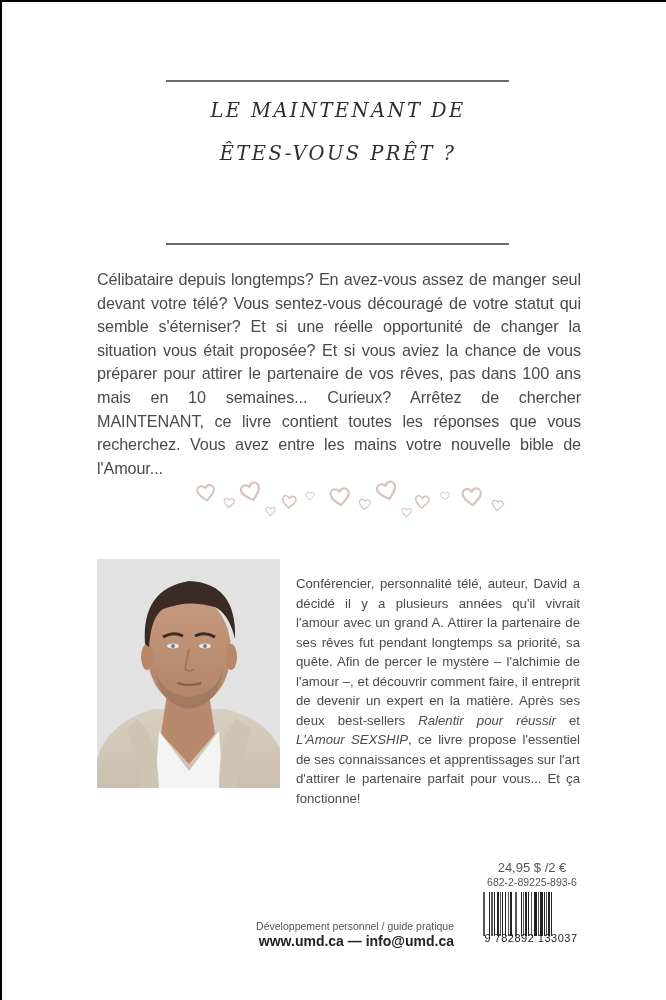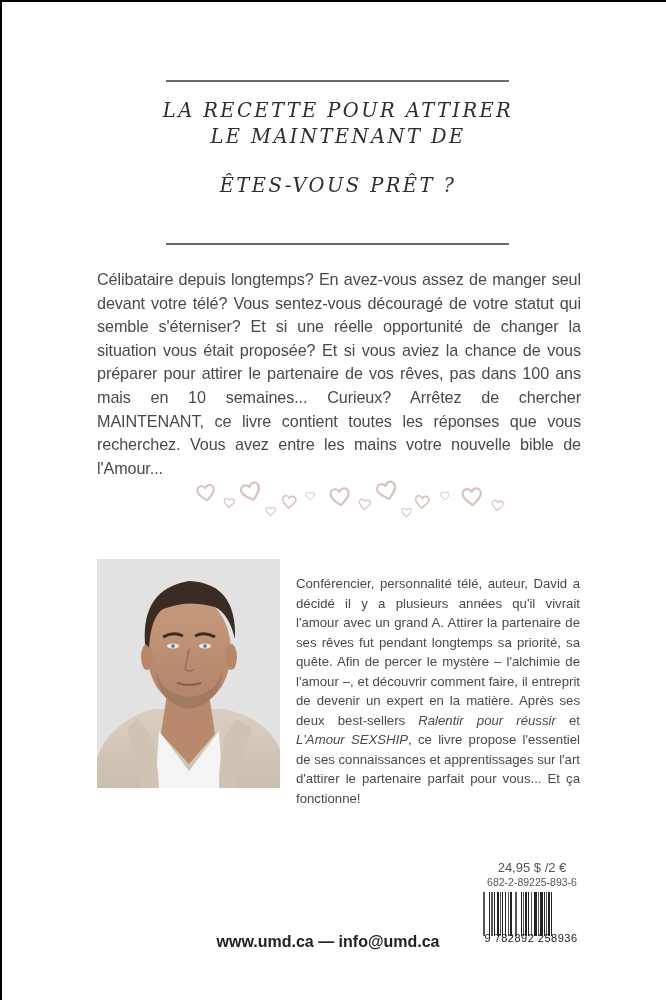--- a/index.html
+++ b/index.html
@@ -14,21 +14,21 @@
   }
   .rule.top { top: 78px; }
   .rule.bottom { top: 241px; }
   .headline {
     position: absolute; left: 150px; width: 372px; top: 96px;
     font-family: "DejaVu Serif", "Liberation Serif", serif;
     font-style: italic; color: #2e2e2e; text-align: center;
     font-size: 19.5px; letter-spacing: 2.4px; line-height: 26px;
   }
   .headline .line { display: block; white-space: nowrap; }
-  .headline .question { display: block; margin-top: 23px; white-space: nowrap; }
+  .headline .question { display: block; margin-top: 17px; white-space: nowrap; }
 
   .blurb {
     position: absolute; left: 95px; top: 266px; width: 484px;
     font-family: "Liberation Sans", sans-serif; color: #4a4a4a;
     font-size: 16.2px; line-height: 23.6px; text-align: justify;
     letter-spacing: -0.1px;
   }
   .hearts { position: absolute; left: 0; top: 0; width: 666px; height: 1000px; pointer-events: none; }
   .heart { position: absolute; }
   .heart svg { display: block; overflow: visible; }
@@ -60,33 +60,32 @@
   .barcode-num {
     position: absolute; left: -8px; top: 40px; width: 112px; text-align: center;
     font-family: "Liberation Sans", sans-serif; font-size: 11px; color: #222; letter-spacing: 0.5px;
     background: transparent;
   }
   .category {
     position: absolute; left: 200px; top: 918px; width: 252px; text-align: right;
     font-family: "Liberation Sans", sans-serif; color: #555; font-size: 10.5px; line-height: 13px;
   }
   .contact {
-    position: absolute; left: 200px; top: 933px; width: 252px; text-align: center;
-    font-family: "Liberation Sans", sans-serif; color: #222; font-size: 16px; font-weight: bold; line-height: 13px;
+    position: absolute; left: 200px; top: 933px; width: 252px; text-align: right;
+    font-family: "Liberation Sans", sans-serif; color: #222; font-size: 14px; font-weight: bold; line-height: 13px;
   }
 </style>
 </head>
 <body>
 
 <div class="page">
 
   <div class="rule top"></div>
 
   <div class="headline">
-    <span class="line">LA RECETTE POUR ATTIRER</span>
     <span class="line">LE MAINTENANT DE</span>
     <span class="question">ÊTES-VOUS PRÊT ?</span>
   </div>
 
   <div class="rule bottom"></div>
 
   <p class="blurb" style="margin:0;">Célibataire depuis longtemps? En avez-vous assez de manger seul devant votre télé? Vous sentez-vous découragé de votre statut qui semble s'éterniser? Et si une réelle opportunité de changer la situation vous était proposée? Et si vous aviez la chance de vous préparer pour attirer le partenaire de vos rêves, pas dans 100 ans mais en 10 semaines... Curieux? Arrêtez de chercher MAINTENANT, ce livre contient toutes les réponses que vous recherchez. Vous avez entre les mains votre nouvelle bible de l'Amour...</p>
 
   <div class="hearts" id="hearts">
       <div class="heart" style="left: 194px; top: 481px; transform: rotate(-8deg);">
@@ -263,17 +262,18 @@
         <span style="width: 2.55px; background: rgb(34, 34, 34);"></span>
         <span style="width: 0.85px; background: rgb(255, 255, 255);"></span>
         <span style="width: 0.85px; background: rgb(34, 34, 34);"></span>
         <span style="width: 1.7px; background: rgb(255, 255, 255);"></span>
         <span style="width: 0.85px; background: rgb(85, 85, 85);"></span>
         <span style="width: 0.85px; background: rgb(255, 255, 255);"></span>
         <span style="width: 1.7px; background: rgb(34, 34, 34);"></span>
         <span style="width: 0.85px; background: rgb(255, 255, 255);"></span>
         <span style="width: 1.7px; background: rgb(34, 34, 34);"></span>
       </div>
-    <div class="barcode-num">9 782892 258936</div>
+    <div class="barcode-num">9 782892 133037</div>
   </div>
 
+  <div class="category">Développement personnel / guide pratique</div>
   <div class="contact">www.umd.ca — info@umd.ca</div>
 </div>
 
 </body></html>

